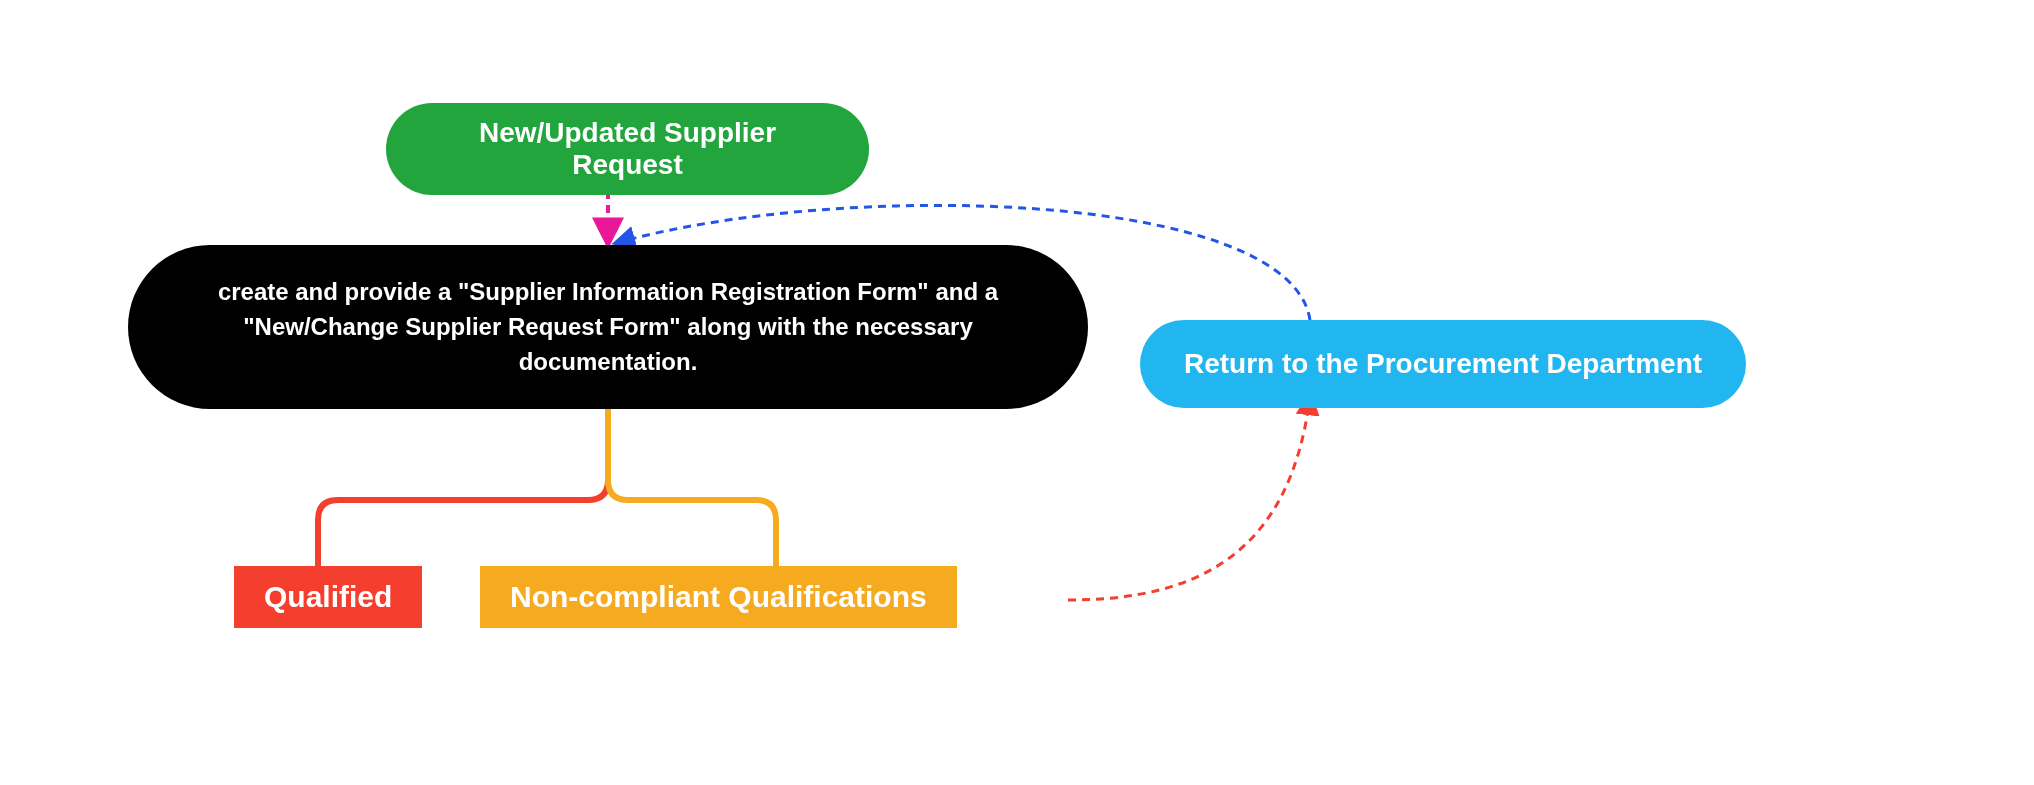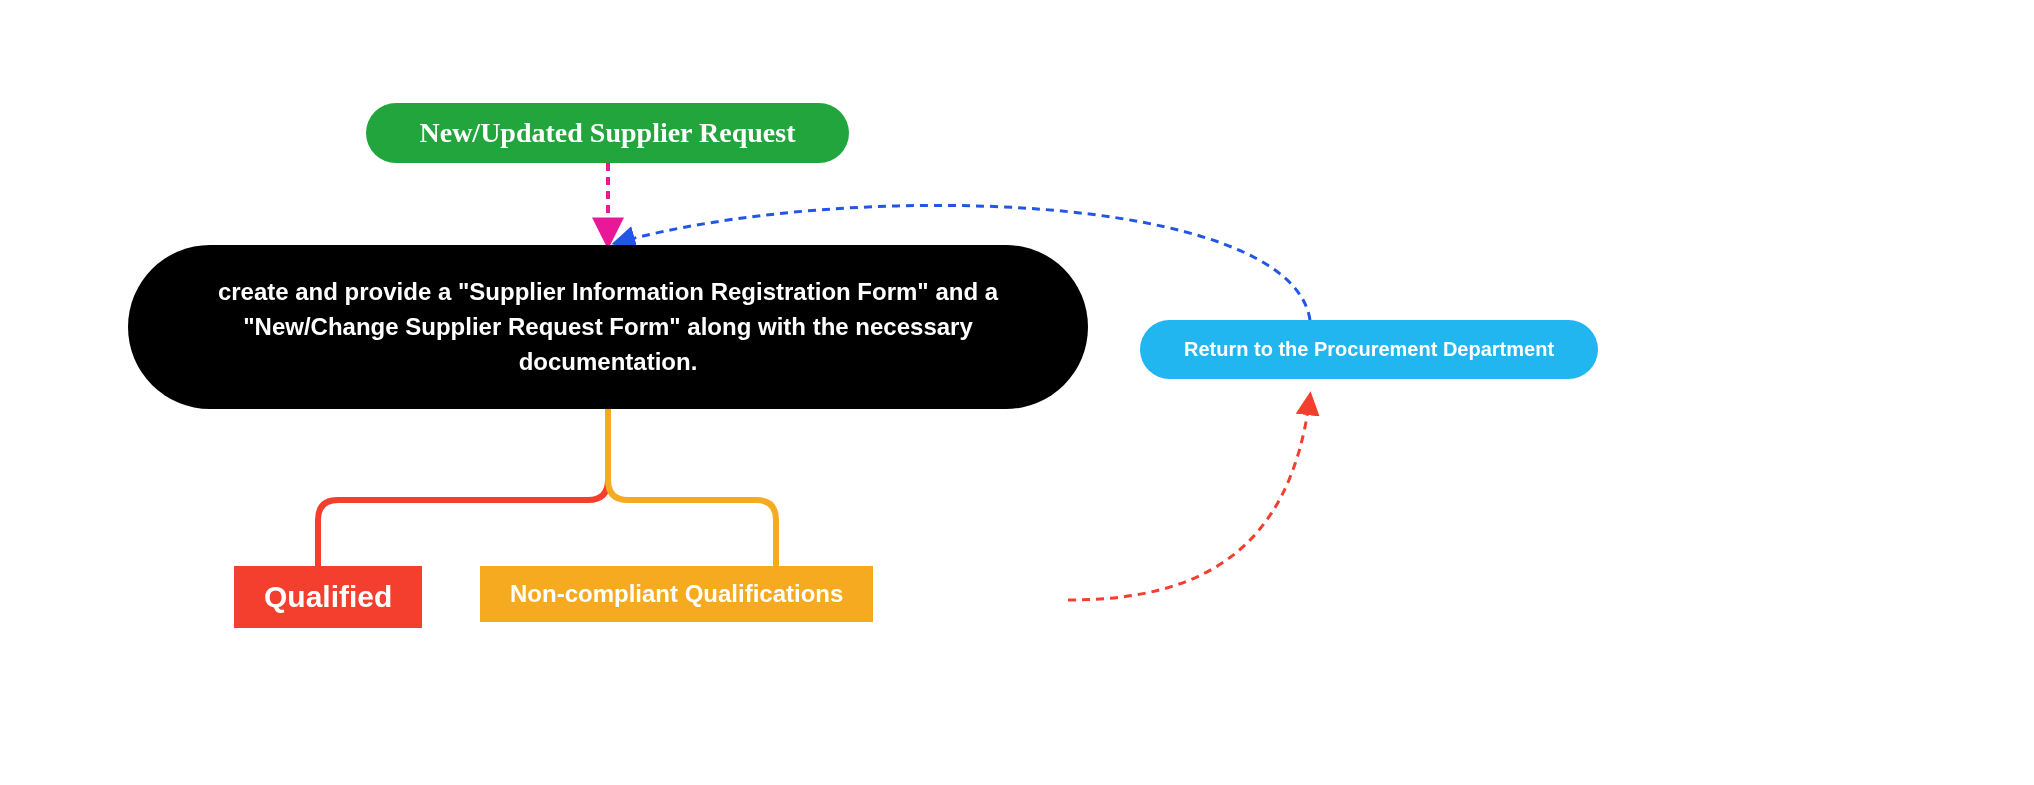--- a/index.html
+++ b/index.html
@@ -35,29 +35,29 @@
     }
     .node-red {
       background: #f43e2e;
       color: #fff;
       font-size: 30px;
       padding: 14px 30px;
     }
     .node-orange {
       background: #f6aa20;
       color: #fff;
-      font-size: 24px;
+      font-size: 30px;
       padding: 14px 30px;
     }
     .node-blue {
       background: #21b6f0;
       color: #fff;
       border-radius: 999px;
-      font-size: 20px;
-      padding: 18px 44px;
+      font-size: 28px;
+      padding: 28px 44px;
     }
     svg.connectors {
       position: absolute;
       top: 0;
       left: 0;
       width: 2034px;
       height: 785px;
       pointer-events: none;
     }
   </style>
@@ -81,21 +81,21 @@
 
   <path d="M 608 410 L 608 480 Q 608 500 588 500 L 338 500 Q 318 500 318 520 L 318 566" stroke="#f43e2e" stroke-width="6" fill="none" stroke-linecap="round" stroke-linejoin="round"></path>
 
   <path d="M 608 410 L 608 480 Q 608 500 628 500 L 756 500 Q 776 500 776 520 L 776 566" stroke="#f6aa20" stroke-width="6" fill="none" stroke-linecap="round" stroke-linejoin="round"></path>
 
   <path d="M 1068 600 C 1190 600 1290 560 1310 396" stroke="#f43e2e" stroke-width="3" fill="none" stroke-dasharray="8 6" marker-end="url(#arrow-red)"></path>
 
   <path d="M 1310 320 C 1290 190 840 180 616 243" stroke="#2355e6" stroke-width="3" fill="none" stroke-dasharray="8 6" marker-end="url(#arrow-blue)"></path>
 </svg>
 
-<div class="node node-green" style="left: 366px; top: 103px; width: 483px; font-family: Liberation Serif, serif;">
+<div class="node node-green" style="left: 386px; top: 103px; width: 483px;">
   <span>New/Updated Supplier Request</span>
 </div>
 
 <div class="node node-black" style="left: 128px; top: 245px; width: 960px;">
   <span>create and provide a "Supplier Information Registration Form" and a "New/Change Supplier Request Form" along with the necessary documentation.</span>
 </div>
 
 <div class="node node-red" style="left: 234px; top: 566px; text-align: center;">
   <span>Qualified</span>
 </div>

